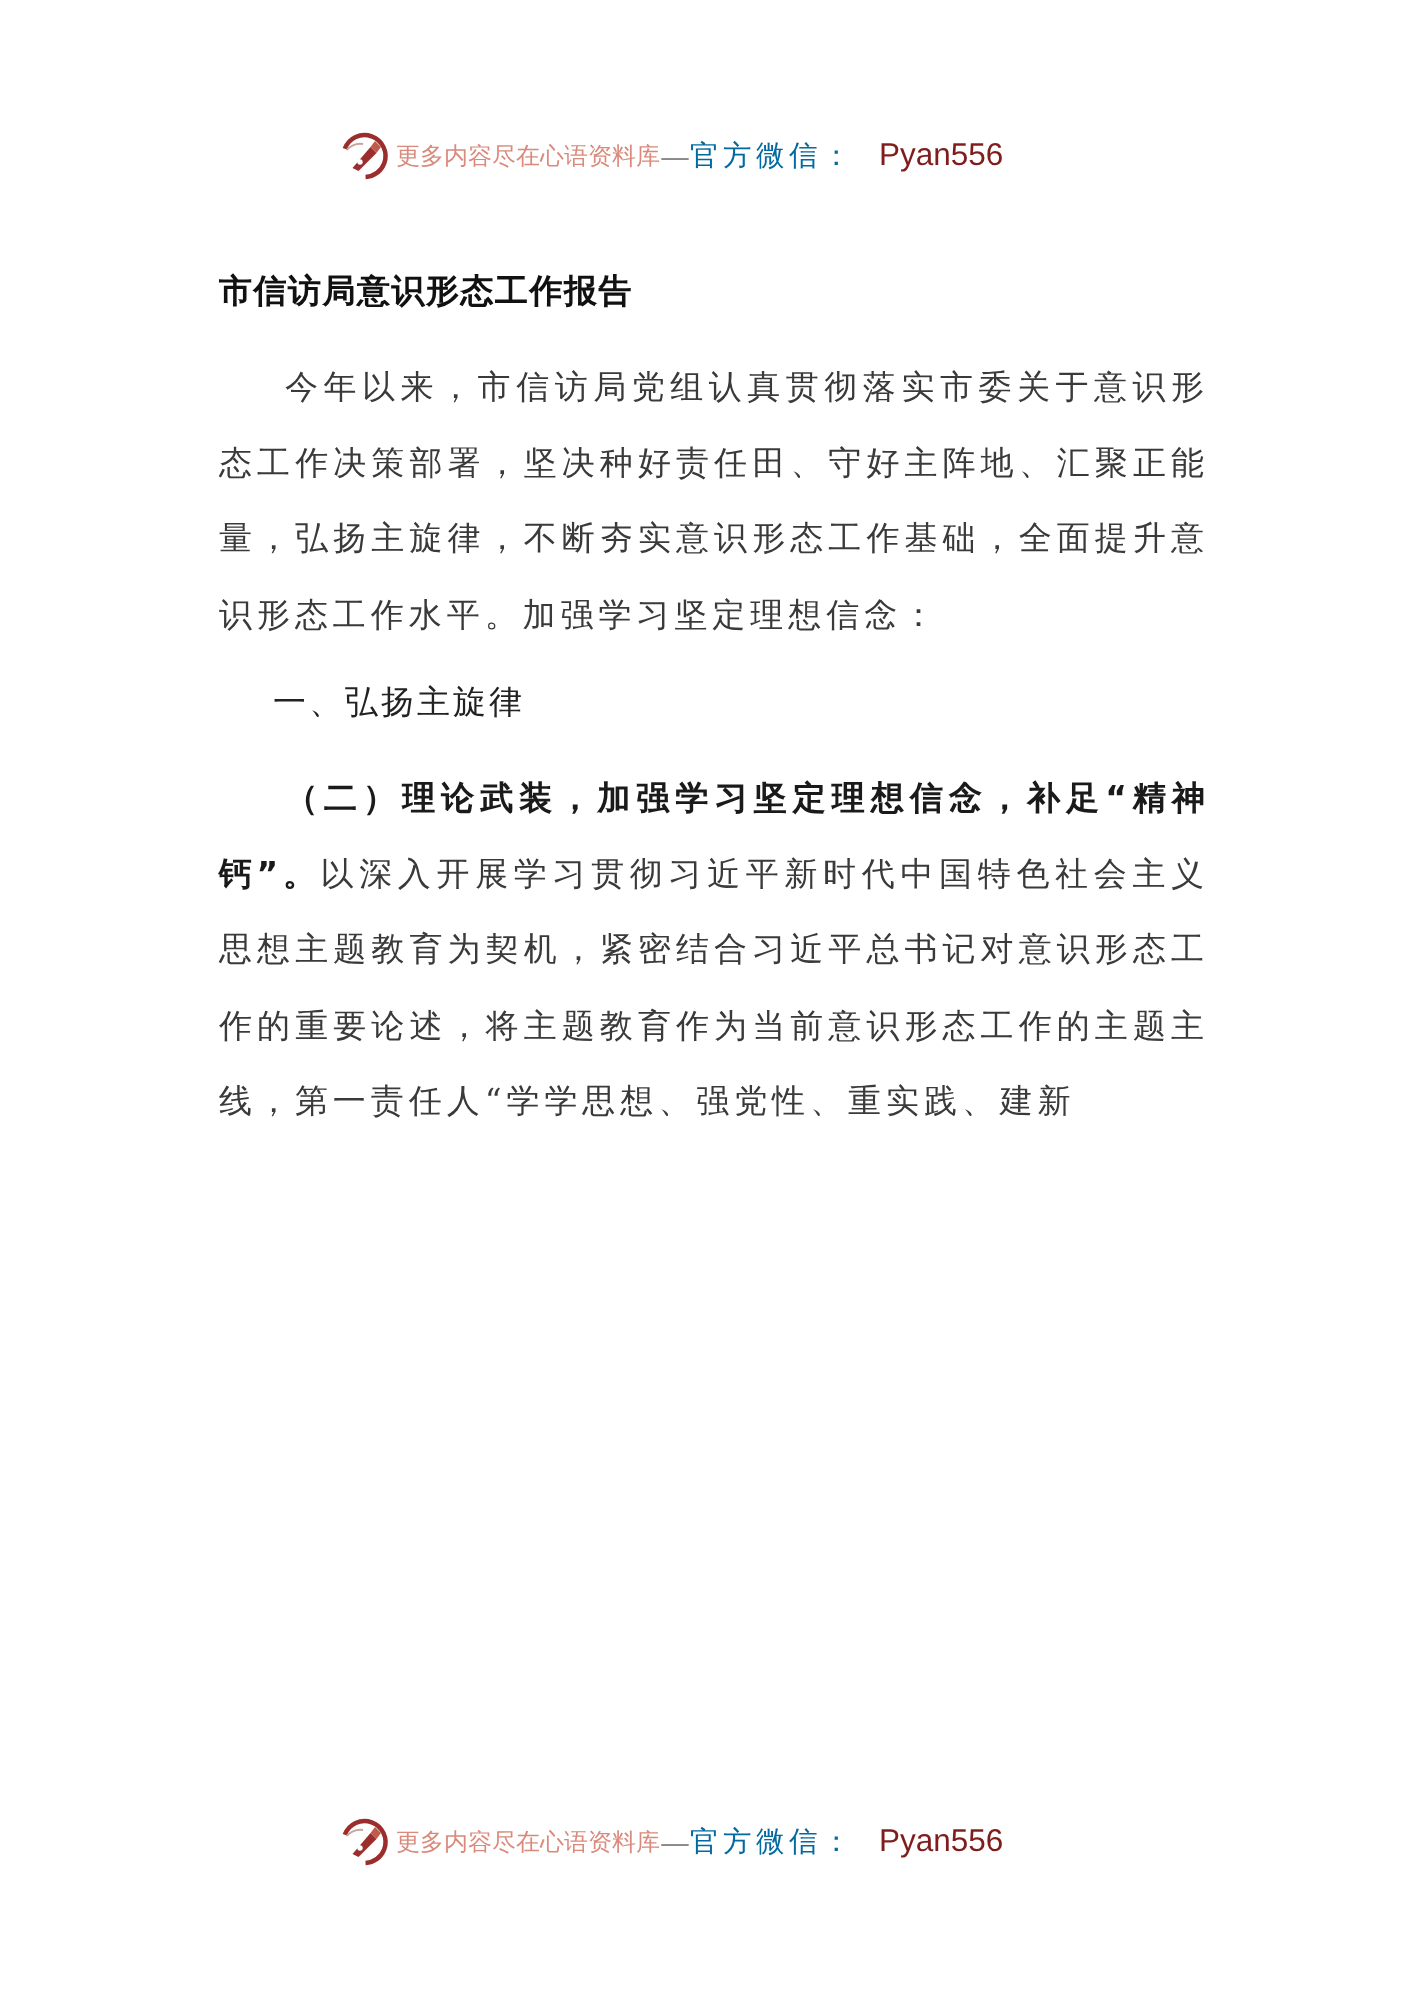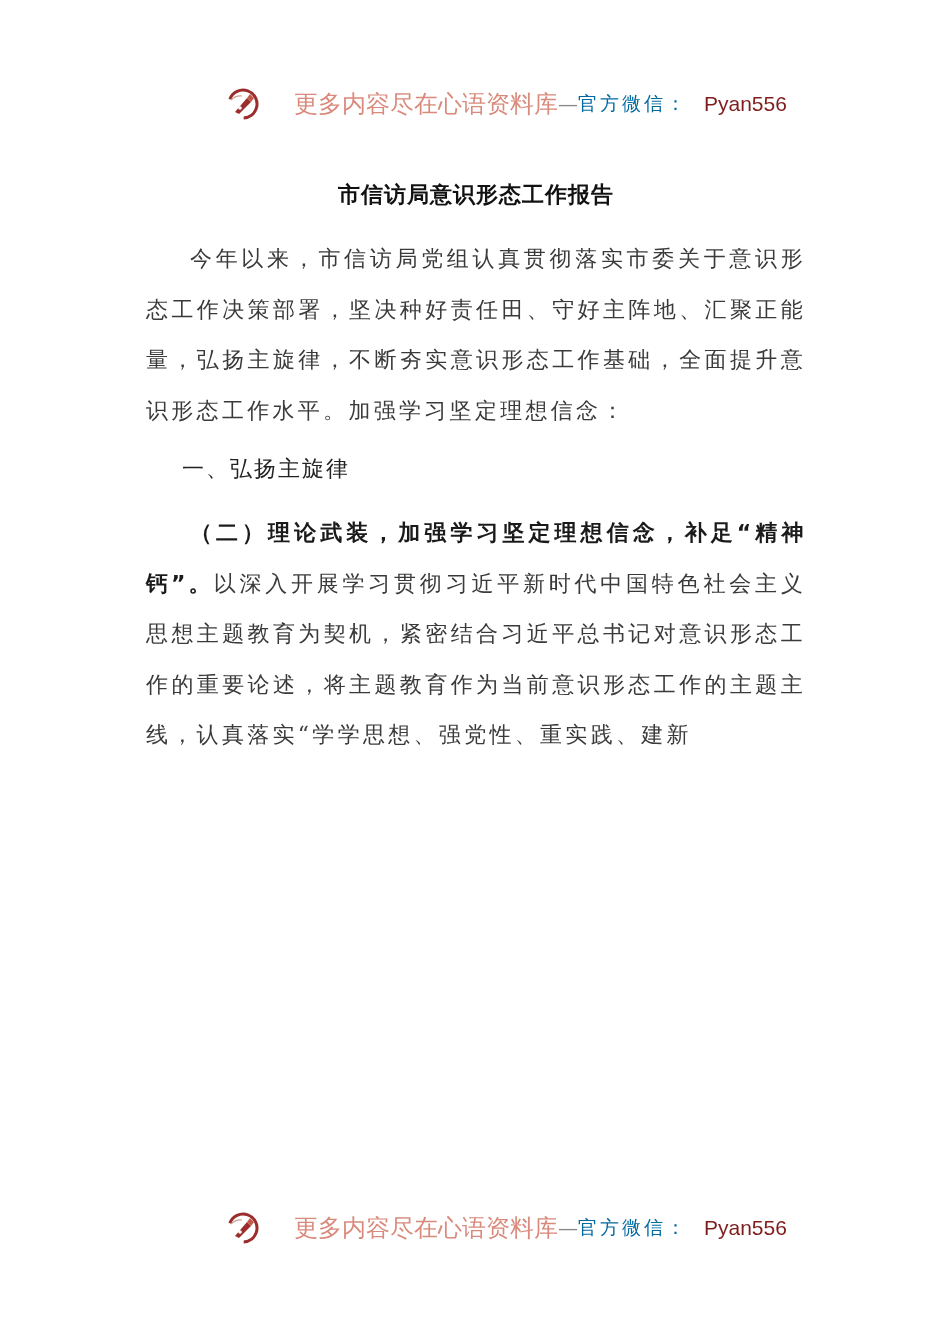--- a/index.html
+++ b/index.html
@@ -27,24 +27,23 @@
     .banner.top { top: 84px; }
     .banner.bottom { top: 1208px; }
     .banner .logo {
       width: 34px;
       height: 34px;
       margin-right: 4px;
       flex: 0 0 34px;
     }
     .banner .promo {
       font-family: "DejaVu Serif", "Liberation Serif", serif;
-      font-size: 24px;
+      font-size: 16px;
       color: #d98a7c;
       letter-spacing: 0px;
-      margin-left: 30px;
     }
     .banner .dash {
       color: #8a8a8a;
       font-size: 20px;
     }
     .banner .wechat-label {
       font-family: "DejaVu Serif", "Liberation Serif", serif;
       font-size: 19px;
       color: #0369a1;
       letter-spacing: 3px;
@@ -56,21 +55,20 @@
       margin-left: 16px;
     }
 
     .doc {
       position: absolute;
       left: 146px;
       top: 172px;
       width: 660px;
     }
     .title {
-      text-align: center;
       font-family: "DejaVu Sans", "Liberation Sans", sans-serif;
       font-weight: bold;
       font-size: 22px;
       color: #111111;
       letter-spacing: 1px;
       height: 46px;
       line-height: 46px;
       margin: 0 0 16px 0;
     }
     .para {
@@ -121,21 +119,21 @@
 <div class="doc">
   <h1 class="title">市信访局意识形态工作报告</h1>
 
   <p class="para indent">今年以来，市信访局党组认真贯彻落实市委关于意识形态工作决策部署，坚决种好责任田、守好主阵地、汇聚正能量，弘扬主旋律，不断夯实意识形态工作基础，全面提升意识形态工作水平。加强学习坚定理想信念：</p>
 
   <p class="heading1">一、弘扬主旋律</p>
 
 
   <div class="gap"></div>
 
-  <p class="para indent sub-section"><span class="bold-lead">（二）理论武装，加强学习坚定理想信念，补足“精神钙”。</span><span>以深入开展学习贯彻习近平新时代中国特色社会主义思想主题教育为契机，紧密结合习近平总书记对意识形态工作的重要论述，将主题教育作为当前意识形态工作的主题主线，认真落实“学学思想、强党性、重实践、建新</span></p>
+  <p class="para indent sub-section"><span class="bold-lead">（二）理论武装，加强学习坚定理想信念，补足“精神钙”。</span><span>以深入开展学习贯彻习近平新时代中国特色社会主义思想主题教育为契机，紧密结合习近平总书记对意识形态工作的重要论述，将主题教育作为当前意识形态工作的主题主线，第一责任人“学学思想、强党性、重实践、建新</span></p>
 </div>
 
 <div class="banner bottom">
   <svg class="logo" viewBox="0 0 34 34">
     <circle cx="17" cy="17" r="14" fill="none" stroke="#9b2d2d" stroke-width="3" stroke-dasharray="60 30" transform="rotate(200 17 17)"></circle>
     <path d="M9 25 L21 11 L25 15 L13 27 Z" fill="#9b2d2d"></path>
     <path d="M21 11 L24 7 L28 11 L25 15 Z" fill="#c25a4a"></path>
     <circle cx="14" cy="21" r="1.8" fill="#ffffff"></circle>
     <path d="M5 13 Q10 8 16 9" fill="none" stroke="#c9a39a" stroke-width="1.2"></path>
   </svg>

